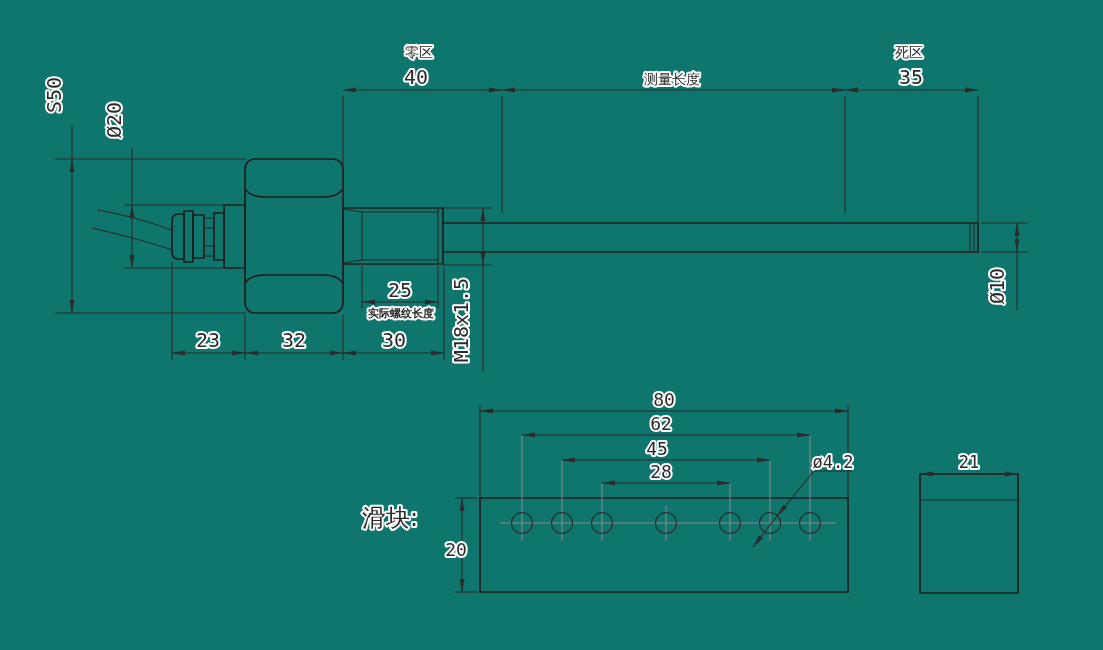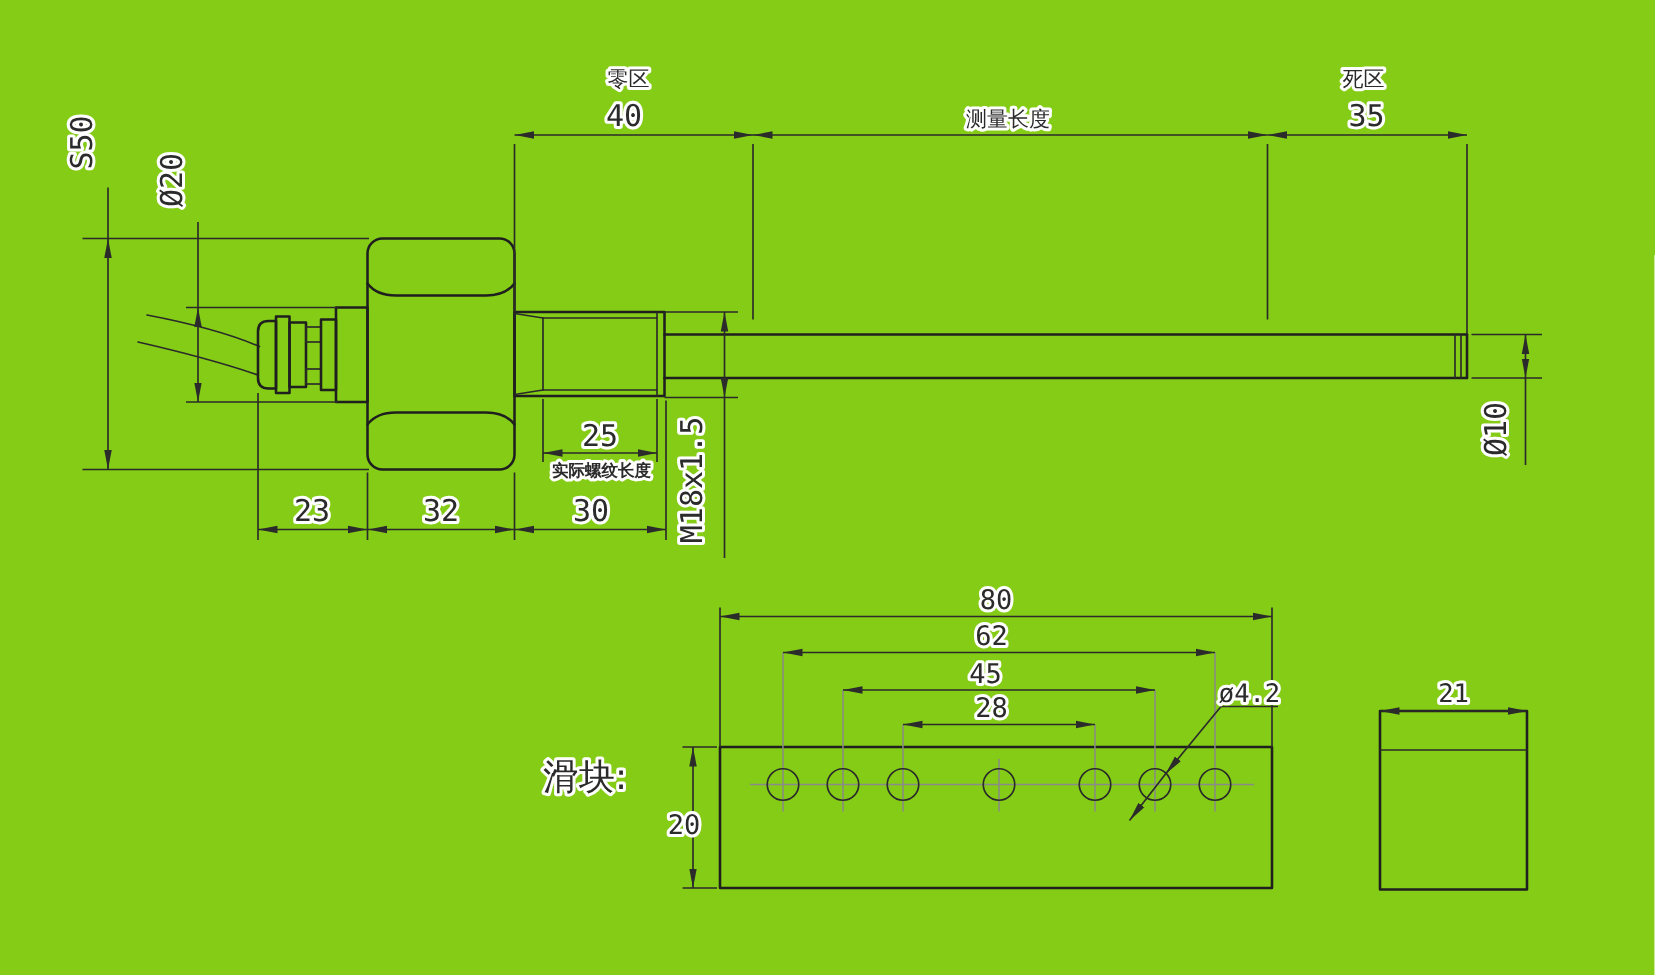--- a/index.html
+++ b/index.html
@@ -1,16 +1,16 @@
 <!DOCTYPE html>
 <html><head>
 <meta charset="utf-8">
 <style>
   html,body{margin:0;padding:0;background:#ffffff;}
-  .stage{position:relative;width:1103px;height:650px;background:#84cc16;overflow:hidden;}
+  .stage{position:relative;width:1103px;height:650px;background:#0f766e;overflow:hidden;}
   svg{display:block;}
   
   .part{stroke:#1f1f1f;stroke-width:1.7;fill:none;stroke-linejoin:round;stroke-linecap:round;}
   .part-thin{stroke:#2a2a2a;stroke-width:1.1;fill:none;stroke-linecap:round;}
   
   .dim{stroke:#2b2b2b;stroke-width:1.1;fill:none;}
   .cl{stroke:#8a8a8a;stroke-width:1;fill:none;}
   
   text{fill:#2b2b2b;paint-order:stroke;stroke:#ffffff;stroke-width:4px;stroke-linejoin:round;
        font-family:"DejaVu Sans Mono","Liberation Mono",monospace;}

